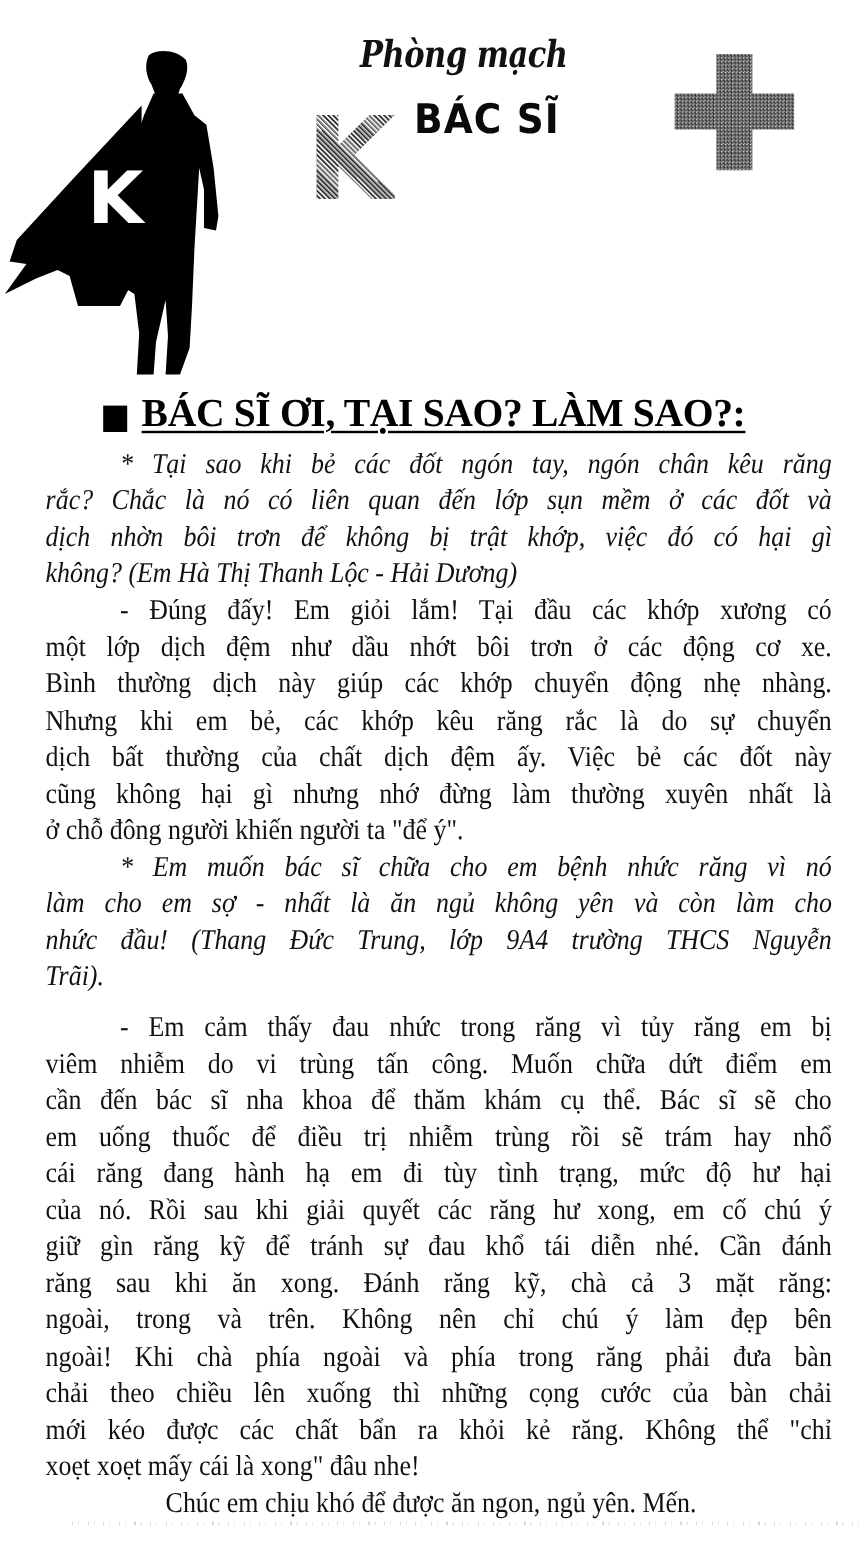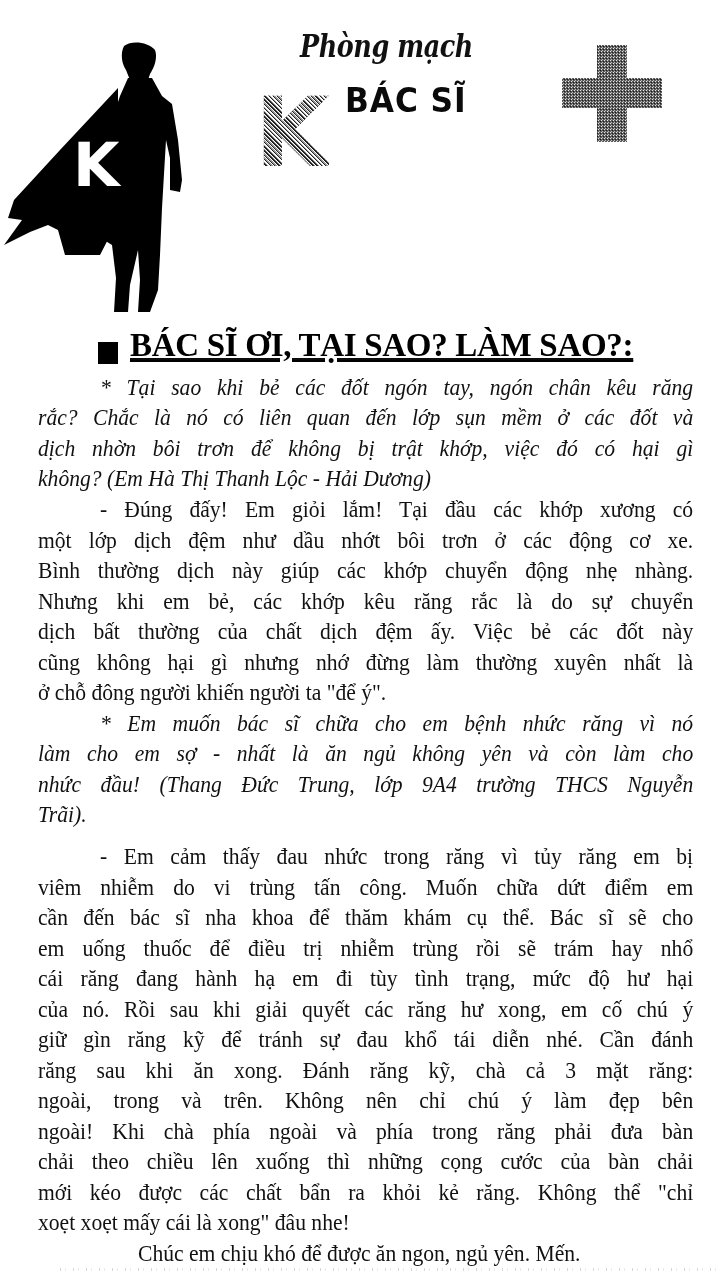--- a/index.html
+++ b/index.html
@@ -83,25 +83,24 @@
   }
   .medical-cross {
     position: absolute;
     left: 562px; top: 45px;
     width: 100px; height: 97px;
   }
 
   
   .section-heading {
     position: absolute;
-    left: 98px; top: 327px;
+    left: 86px; top: 327px;
     display: flex;
-    align-items: flex-end;
-    white-space: nowrap;
-    text-decoration: underline;
+    align-items: center;
+    white-space: nowrap;
   }
   .heading-bullet {
     width: 20px; height: 22px;
     background: #000;
     margin-right: 12px;
     margin-top: 6px;
   }
   .heading-text {
     font-family: "Liberation Serif", serif;
     font-weight: bold;

